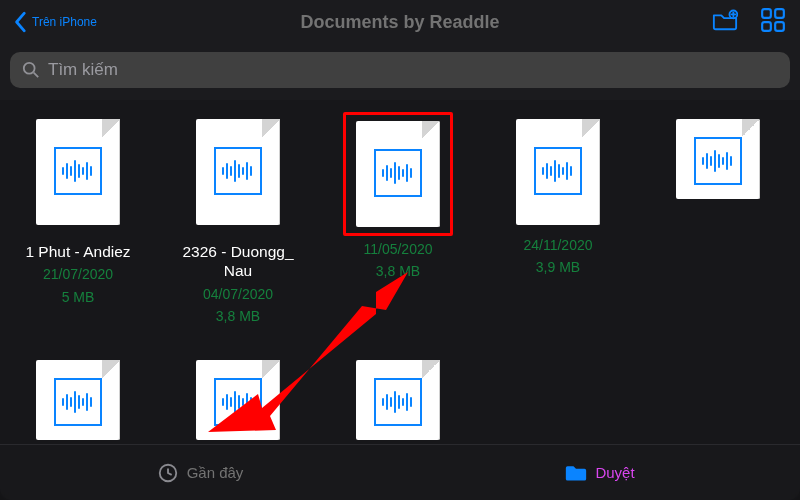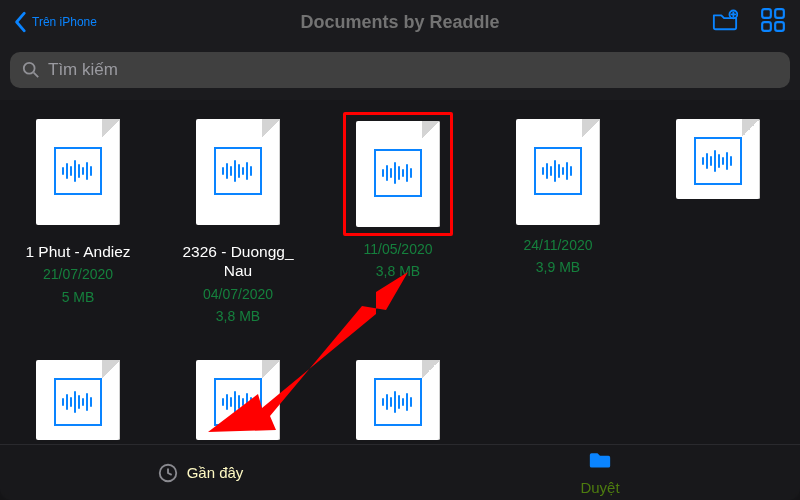--- a/index.html
+++ b/index.html
@@ -26,22 +26,22 @@
   .audioBox { position:absolute; left:18px; top:28px; width:48px; height:48px; border:2px solid #0a84ff; display:flex; align-items:center; justify-content:center; }
   .audioBox svg { width:36px; height:28px; }
   .fname { margin-top:10px; font-size:15.5px; color:#fff; line-height:1.25; max-width:140px; display:-webkit-box; -webkit-line-clamp:2; -webkit-box-orient:vertical; overflow:hidden; }
   .meta { font-size:14px; color:#15803d; margin-top:4px; line-height:1.3; }
   
   .row2 .thumb { height:80px; }
   .row2 .audioBox { top:18px; }
   
   .tabbar { position:absolute; left:0; right:0; bottom:0; height:56px; display:flex; border-top:1px solid #2a2a2e; }
   .tabbar::before { content:""; position:absolute; inset:0; background:rgba(25,25,28,0.75); backdrop-filter:blur(6px); }
-  .tab { position:relative; flex:1; display:flex; align-items:center; justify-content:center; gap:8px; font-size:15px; color:#fef9c3; }
-  .tab.active { color:#4d7c0f;flex-direction:column; }
+  .tab { position:relative; flex:1; display:flex; align-items:center; justify-content:center; gap:8px; font-size:15px; color:#737373; }
+  .tab.active { color:#d946ef; }
   .tab svg { width:22px; height:22px; }
   
   .arrow { position:absolute; left:208px; top:272px; pointer-events:none; }
   
   .screen { border-radius:12px; }
 </style>
 </head>
 <body>
 
 <div class="screen">

